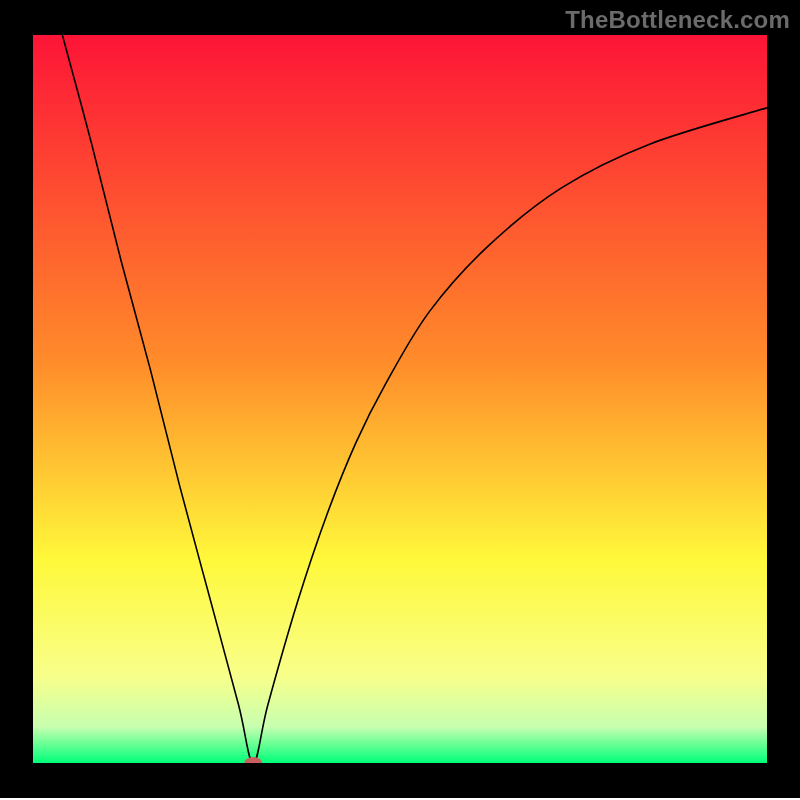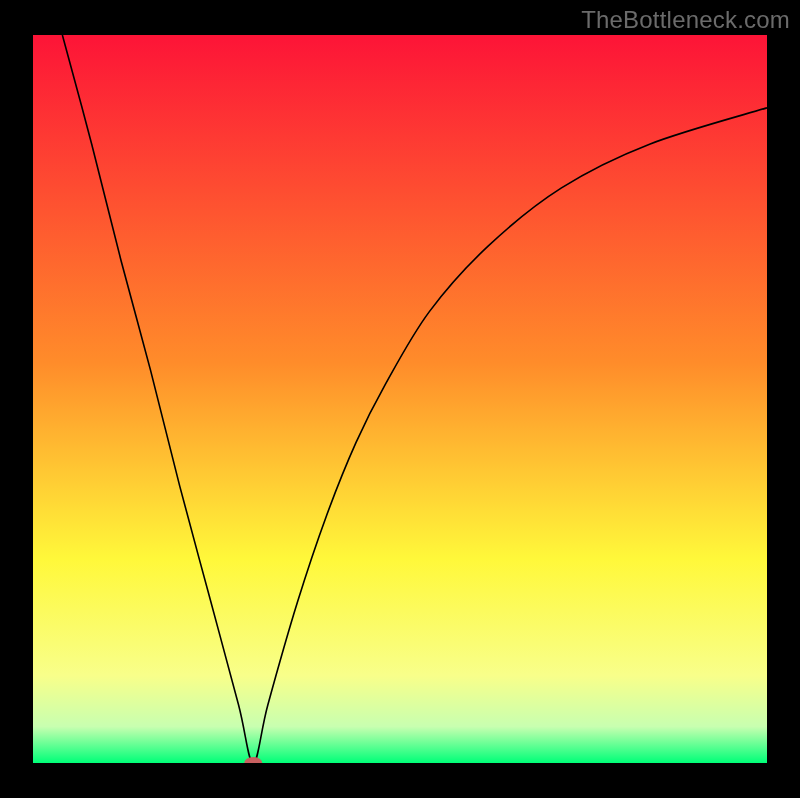--- a/index.html
+++ b/index.html
@@ -14,21 +14,21 @@
   .stage {
     position: relative;
     width: 800px;
     height: 800px;
   }
   .watermark {
     position: absolute;
     top: 6px;
     right: 10px;
     font-size: 24px;
-    font-weight: 400;
+    font-weight: 700;
     color: #6b6b6b;
     letter-spacing: 0.2px;
     z-index: 20;
   }
   svg {
     position: absolute;
     top: 0;
     left: 0;
   }
 </style>

